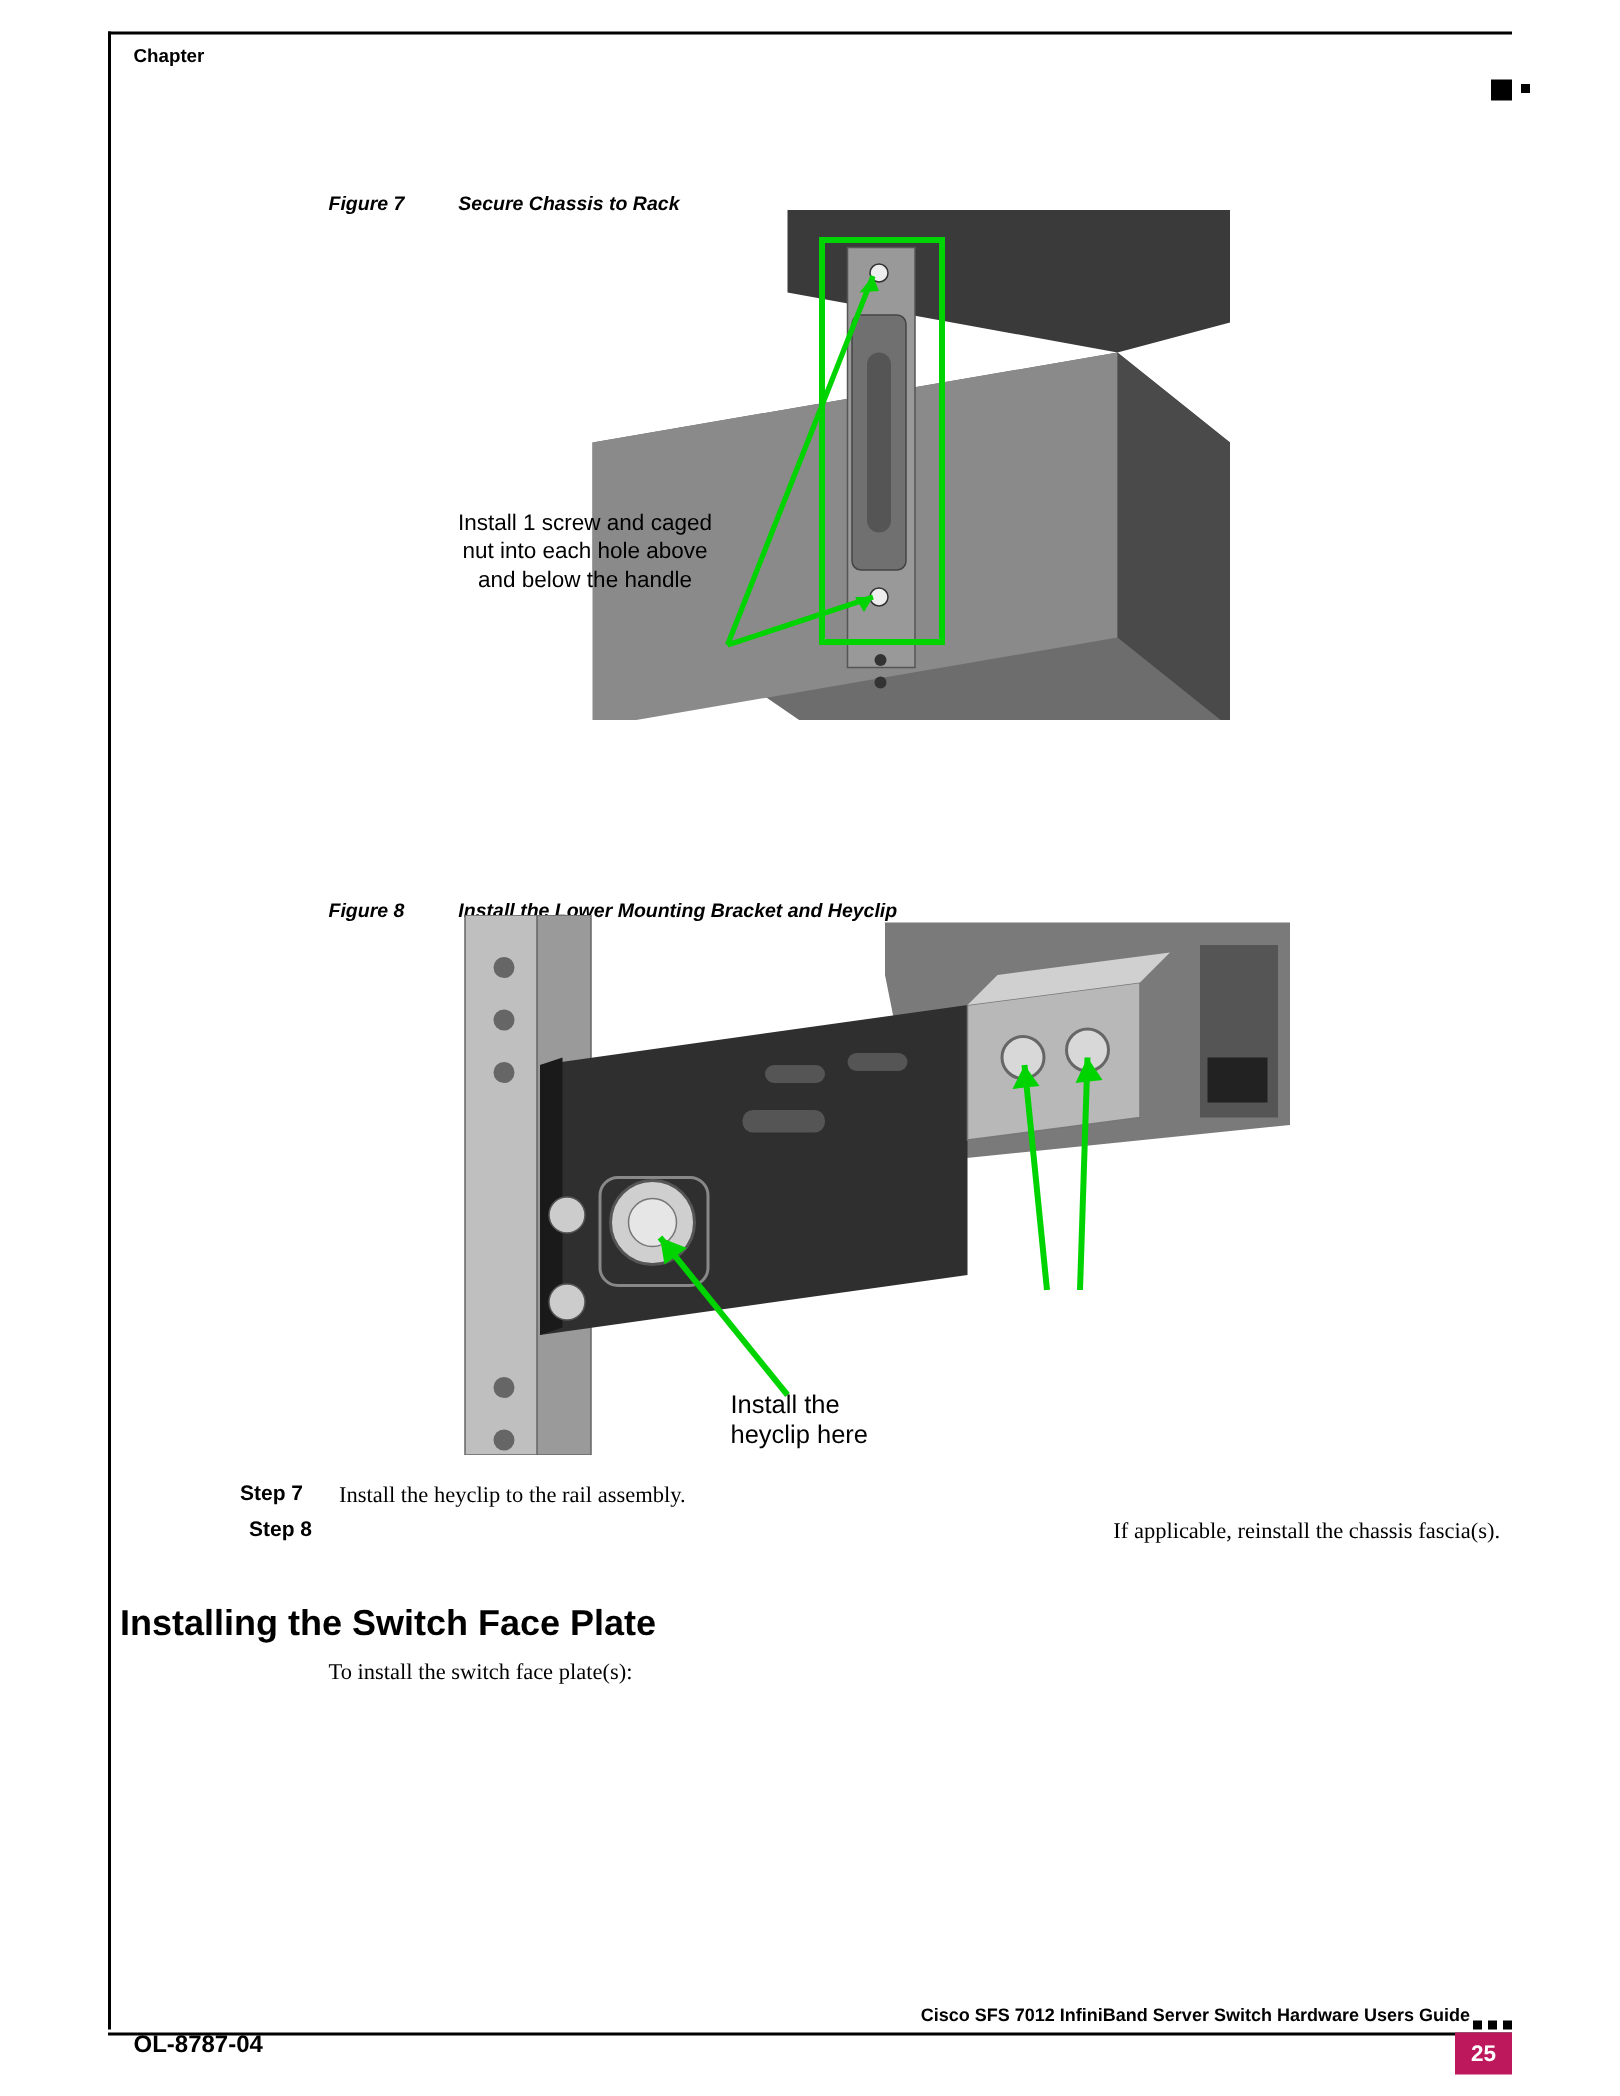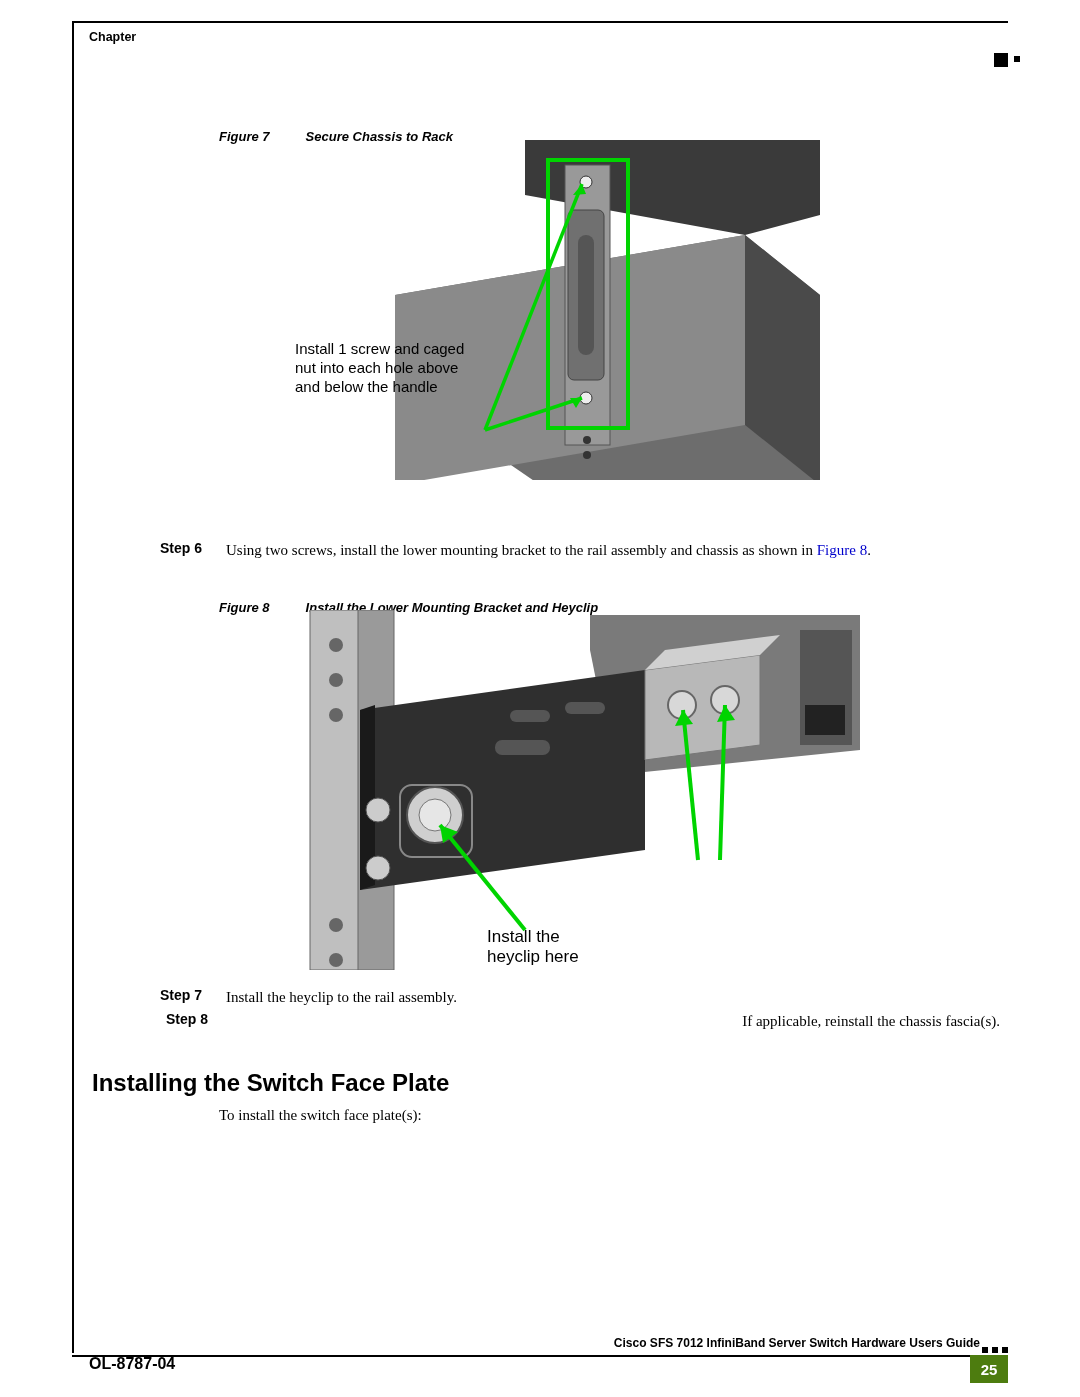--- a/index.html
+++ b/index.html
@@ -76,21 +76,21 @@
     height: 340px;
   }
   .fig7-annot {
     position: absolute;
     top: 340px;
     left: 295px;
     width: 190px;
     font-family: Arial, Helvetica, sans-serif;
     font-size: 15px;
     line-height: 1.25;
-    text-align: left;
+    text-align: center;
   }
   .step-row {
     position: absolute;
     left: 160px;
     right: 80px;
     display: flex;
     gap: 18px;
   }
   .step-label {
     font-family: Arial, Helvetica, sans-serif;
@@ -132,21 +132,21 @@
     top: 857px;
     left: 617px;
     width: 260px;
     font-family: Arial, Helvetica, sans-serif;
     font-size: 17px;
     line-height: 1.2;
   }
   .section-heading {
     position: absolute;
     top: 1069px;
-    left: 92px;
+    left: 80px;
     font-family: Arial, Helvetica, sans-serif;
     font-weight: bold;
     font-size: 24px;
   }
   .section-body {
     position: absolute;
     top: 1107px;
     left: 219px;
     font-size: 15px;
   }
@@ -173,21 +173,21 @@
     right: 72px;
     height: 2px;
     background: #000;
   }
   .page-num-box {
     position: absolute;
     bottom: 14px;
     right: 72px;
     width: 38px;
     height: 28px;
-    background: #4d7c0f;
+    background: #be185d;
     color: #fff;
     font-family: Arial, Helvetica, sans-serif;
     font-weight: bold;
     font-size: 15px;
     display: flex;
     align-items: center;
     justify-content: center;
   }
   .footer-dots {
     position: absolute;
@@ -241,26 +241,20 @@
       <polygon points="292,44 283,55 296,54" fill="#00d400"></polygon>
       <path d="M 195 290 L 292 258" stroke="#00d400" stroke-width="3.5" fill="none"></path>
       <polygon points="292,258 280,258 286,268" fill="#00d400"></polygon>
 
       <circle cx="297" cy="300" r="4" fill="#333"></circle>
       <circle cx="297" cy="315" r="4" fill="#333"></circle>
     </svg>
   </div>
   <div class="fig7-annot">Install 1 screw and caged nut into  each hole above and below the handle</div>
 
-  <div class="step-row step6">
-    <div class="step-label">Step 6</div>
-    <div class="step-text">
-      <span>Using two screws, install the lower mounting bracket to the rail assembly and chassis as shown in </span><span class="link">Figure 8</span><span>.</span>
-    </div>
-  </div>
 
   <div class="fig-caption-8">
     <span class="fig-label">Figure 8</span>
     <span style="display:inline-block;width:28px;"></span>
     <span class="fig-label">Install the Lower Mounting Bracket and Heyclip</span>
   </div>
 
   <div class="fig8-area">
     <svg viewBox="0 0 560 360" width="560" height="360">
 

